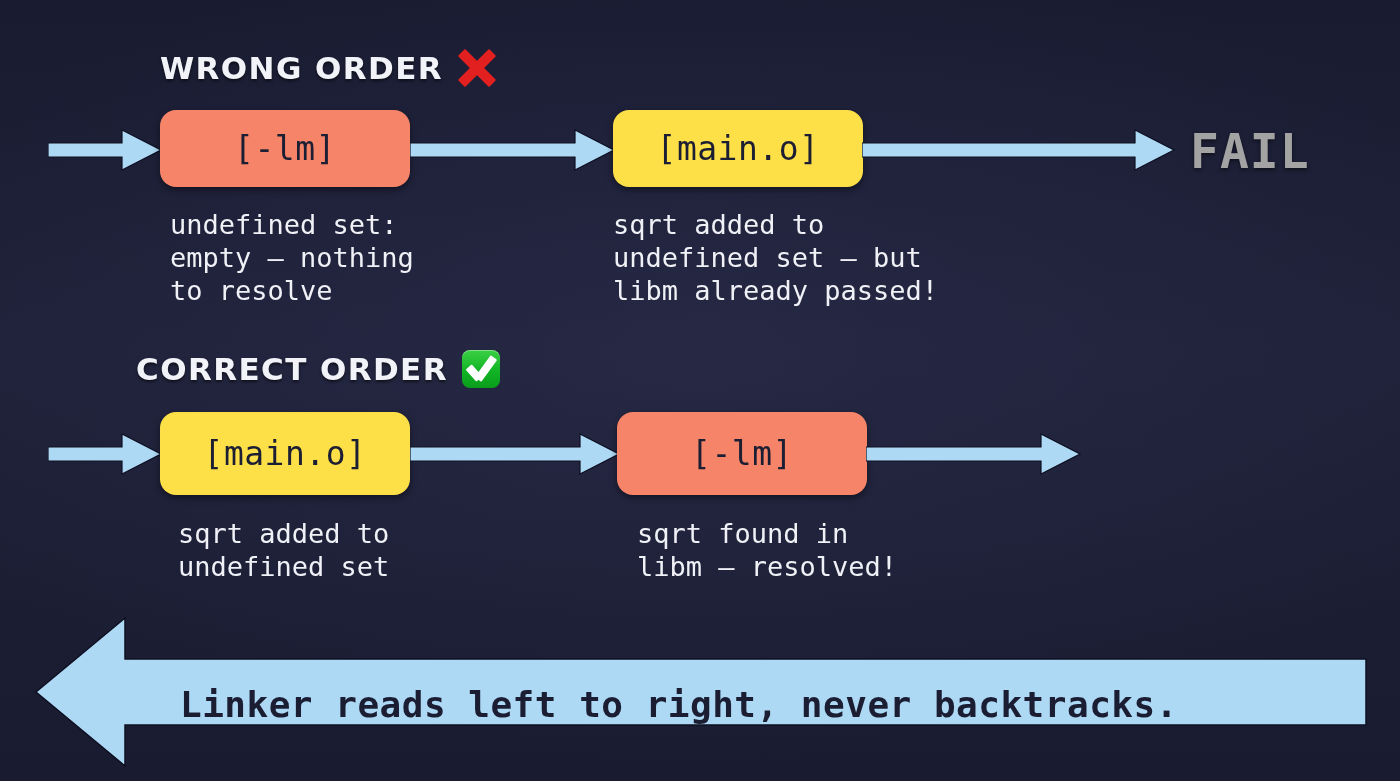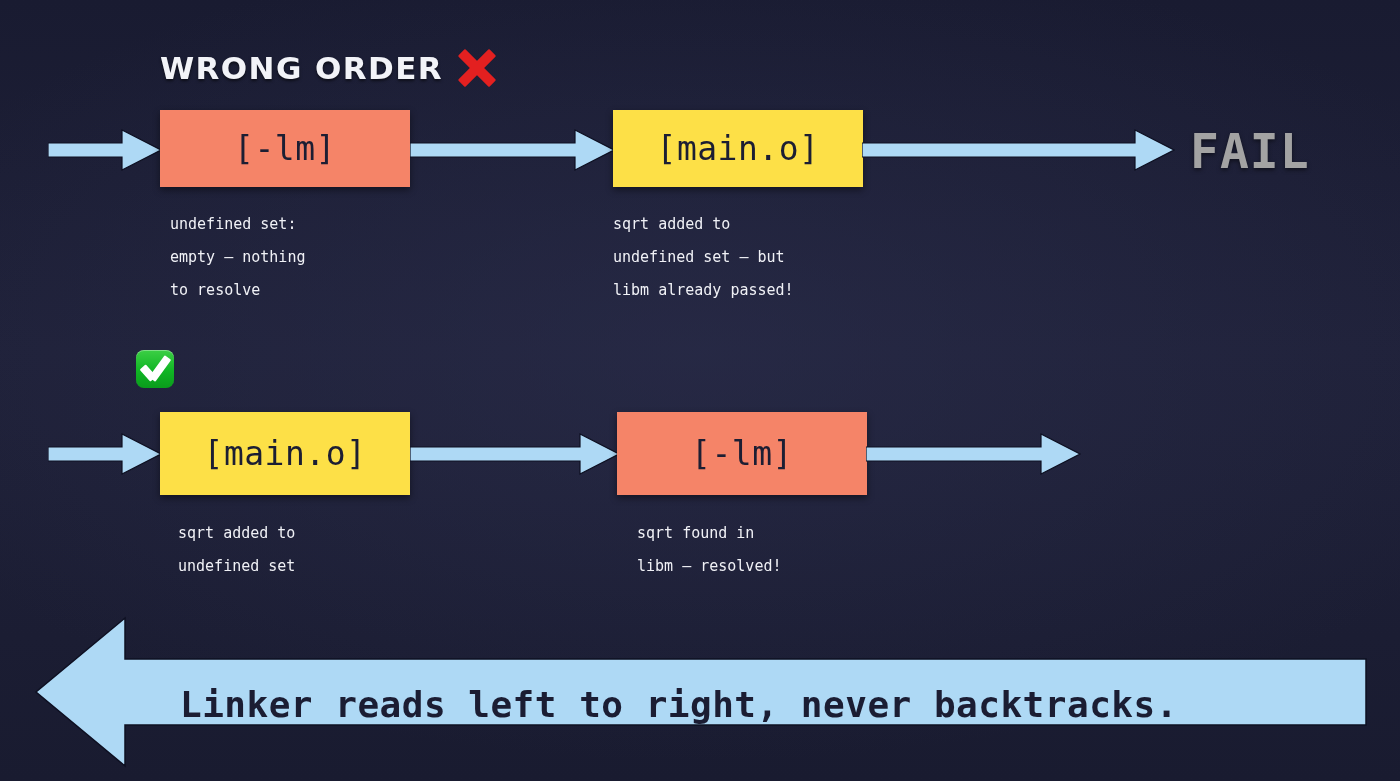--- a/index.html
+++ b/index.html
@@ -94,35 +94,35 @@
     transform: rotate(36deg);
     transform-origin: center;
   }
 
   
   .node {
     position: absolute;
     display: flex;
     align-items: center;
     justify-content: center;
-    border-radius: 0;
+    border-radius: 16px;
     font-family: "DejaVu Sans Mono", monospace;
     font-size: 33px;
     letter-spacing: 0.5px;
     color: #1c1e33;
     box-shadow: 0 3px 7px rgba(0,0,0,0.45);
   }
   .node.salmon { background: #f58468; }
   .node.teal   { background: #fde047; }
 
   
   .caption {
     position: absolute;
     font-family: "DejaVu Sans Mono", monospace;
-    font-size: 15px;
+    font-size: 27px;
     line-height: 33px;
     color: #f0f1f6;
     white-space: pre-line;
   }
 
   
   .outcome {
     position: absolute;
     font-weight: bold;
     white-space: nowrap;
@@ -204,20 +204,21 @@
 
     <div class="arrow" style="left:862px; top:128px;">
       <svg width="313" height="44" viewBox="0 0 313 44">
         <path d="M0,15 L273,15 L273,2 L312,22 L273,42 L273,29 L0,29 Z" fill="#aed9f5" stroke="#0e1022" stroke-width="1.2"></path>
       </svg>
     </div>
 
     <div class="outcome fail" style="left:1190px; top:123px;">FAIL</div>
 
     <div class="section-head" style="left:136px; top:350px;">
+      <span class="title">CORRECT ORDER</span>
       <span class="check-mark">
         <i class="s"></i>
           <i class="l"></i>
       </span>
     </div>
 
     <div class="arrow" style="left:48px; top:432px;">
       <svg width="114" height="44" viewBox="0 0 114 44">
         <path d="M0,15 L74,15 L74,2 L113,22 L74,42 L74,29 L0,29 Z" fill="#aed9f5" stroke="#0e1022" stroke-width="1.2"></path>
       </svg>

